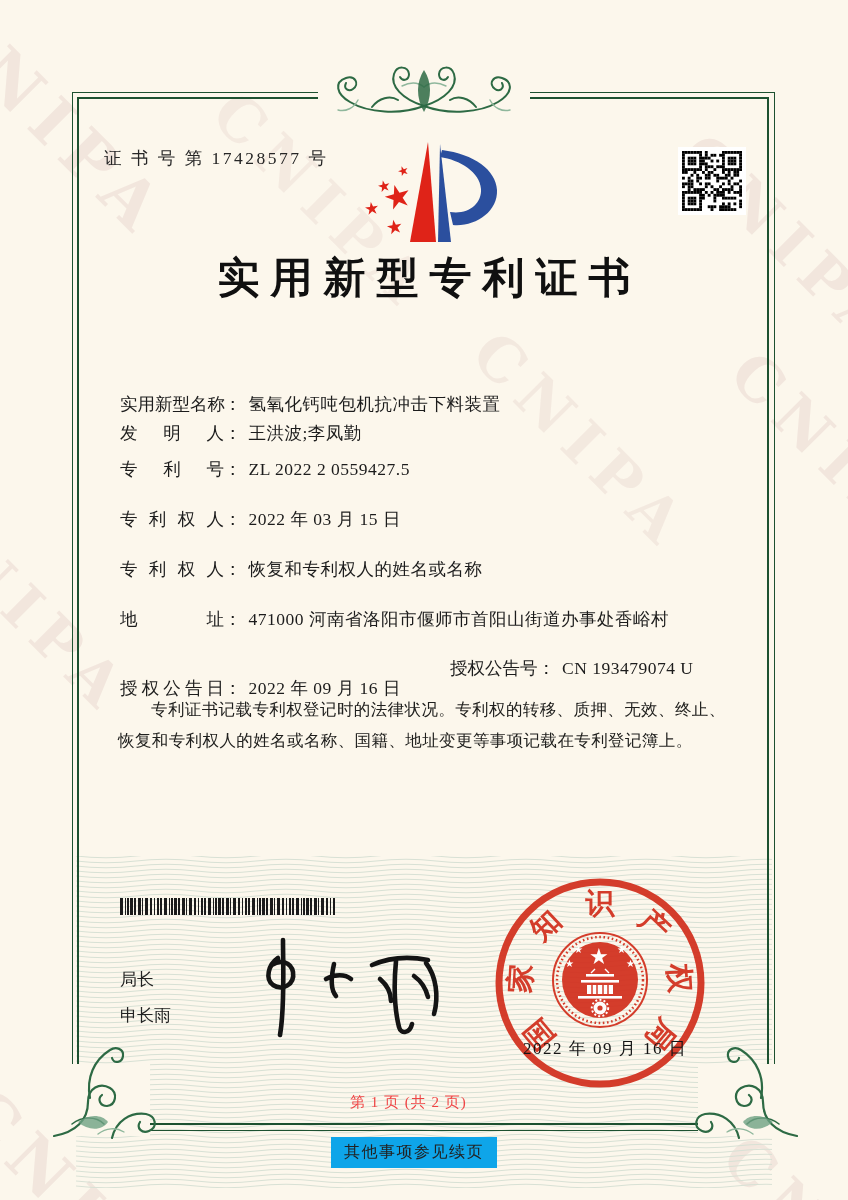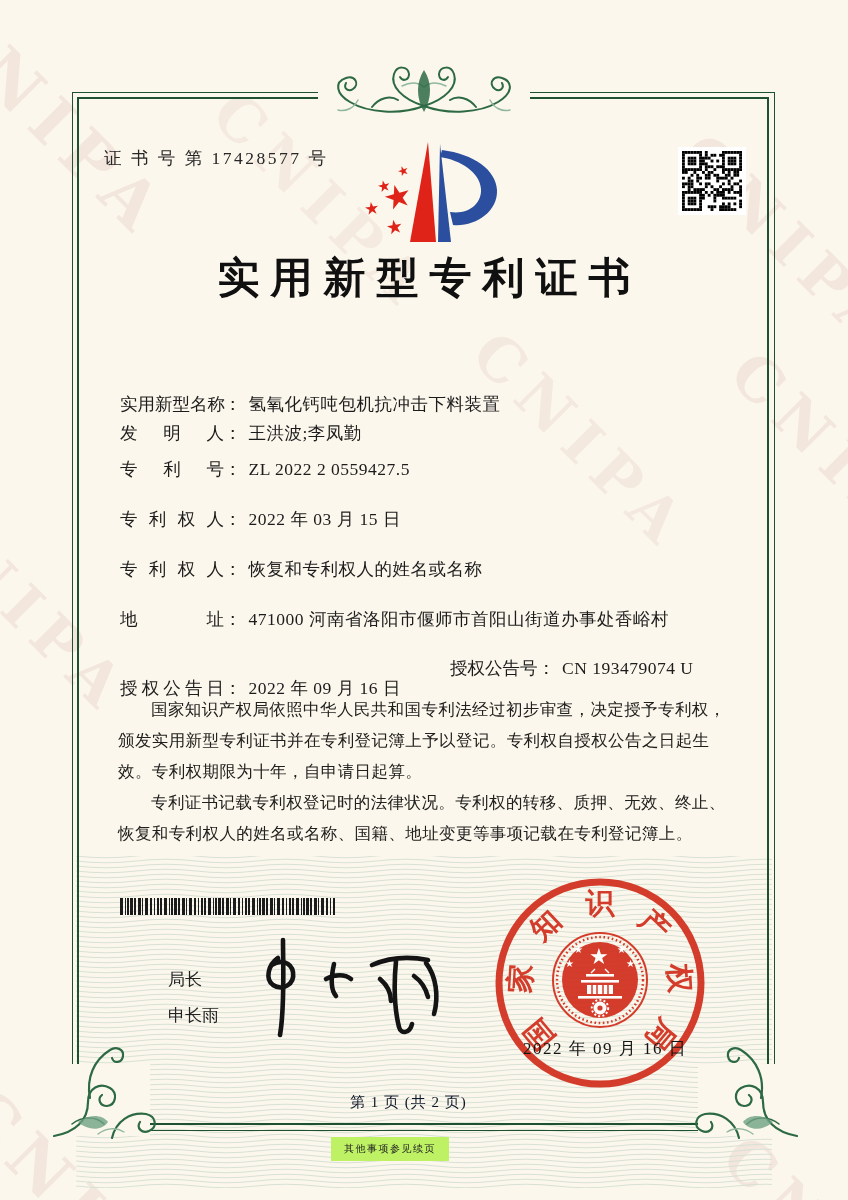--- a/index.html
+++ b/index.html
@@ -60,36 +60,36 @@
   .fvalue{letter-spacing:.5px;}
   .body-text{
     position:absolute; left:118px; top:694px; width:618px; z-index:5;
     font-size:16.5px; line-height:31px; color:#20201e; letter-spacing:.4px;
   }
   .body-text p{margin:0; text-indent:2em;}
   #barcode{position:absolute; left:120px; top:898px; z-index:5;}
   .signer{
     position:absolute; left:120px; top:962px; z-index:6;
     font-family:"Liberation Sans","DejaVu Sans",sans-serif;
-    font-size:17px; line-height:36px; color:#222;margin-left:48px;
+    font-size:17px; line-height:36px; color:#222;
   }
   #signature{position:absolute; left:238px; top:934px; z-index:6;}
   #seal{position:absolute; left:490px; top:876px; z-index:5;}
   .seal-date{
     position:absolute; left:520px; top:1037px; width:170px; text-align:center; z-index:6;
     font-size:17px; letter-spacing:1.5px; color:#141414;
   }
   .page-footer{
     position:absolute; left:350px; top:1093px; z-index:5;
-    font-size:15px; letter-spacing:1px; color:#0f172a;
+    font-size:15px; letter-spacing:1px; color:#ef4444;
   }
   .note{
     position:absolute; left:331px; top:1137px; z-index:5;
-    background:#bef264; padding:5px 13px;
-    font-size:10px; letter-spacing:1.5px; color:#222;
+    background:#0ea5e9; padding:5px 13px;
+    font-size:16px; letter-spacing:1.5px; color:#222;
   }
   .lg-star{font-family:"DejaVu Sans",sans-serif; fill:#df2318;}
   .em-star{font-family:"DejaVu Sans",sans-serif; fill:#ffffff;}
   .seal-char{font-family:"Liberation Serif","DejaVu Serif",serif; font-weight:bold; fill:#d22f1d;}
 </style>
 </head>
 <body>
 
 <div class="page">
 
@@ -472,21 +472,20 @@
     </div>
 
   <div class="frow" style="top:676px">
     <span class="flabel">授权公告日</span><span class="fcolon">：</span><span class="fvalue">2022 年 09 月 16 日</span>
   </div>
   <div class="frow" style="left:450px; top:656px">
     <span>授权公告号</span><span class="fcolon">：</span><span class="fvalue">CN 193479074 U</span>
   </div>
 
   <div class="body-text">
-    <p>国家知识产权局依照中华人民共和国专利法经过初步审查，决定授予专利权，颁发实用新型专利证书并在专利登记簿上予以登记。专利权自授权公告之日起生效。专利权期限为十年，自申请日起算。</p>
     <p>专利证书记载专利权登记时的法律状况。专利权的转移、质押、无效、终止、恢复和专利权人的姓名或名称、国籍、地址变更等事项记载在专利登记簿上。</p>
   </div>
 
   <svg id="barcode" width="218" height="18">
       <rect x="0" y="0" width="3" height="17" fill="#1b1b1b"></rect>
       <rect x="5" y="0" width="1" height="17" fill="#1b1b1b"></rect>
       <rect x="7" y="0" width="2" height="17" fill="#1b1b1b"></rect>
       <rect x="10" y="0" width="3" height="17" fill="#1b1b1b"></rect>
       <rect x="14" y="0" width="2" height="17" fill="#1b1b1b"></rect>
       <rect x="18" y="0" width="3" height="17" fill="#1b1b1b"></rect>

